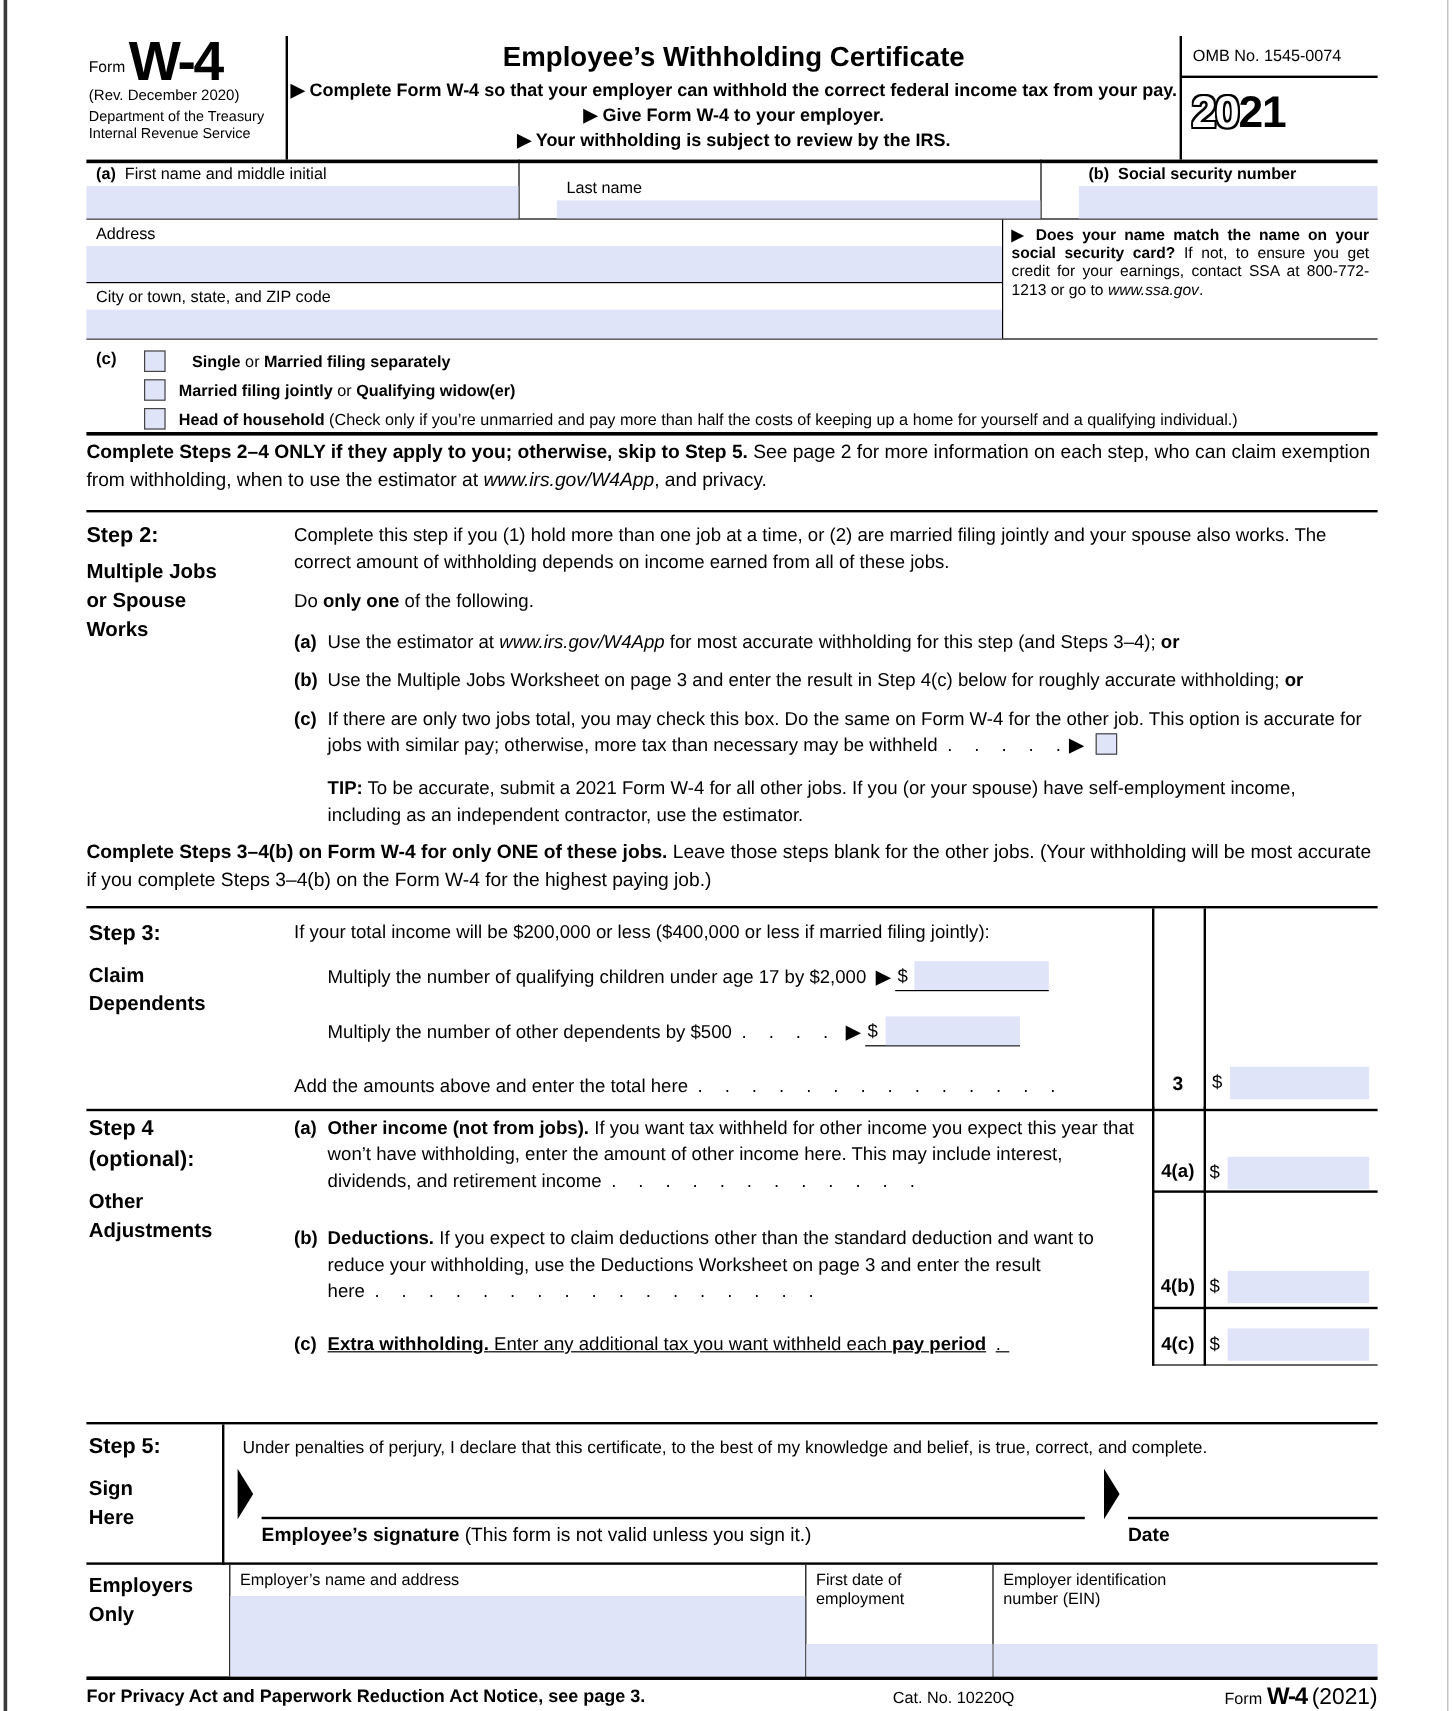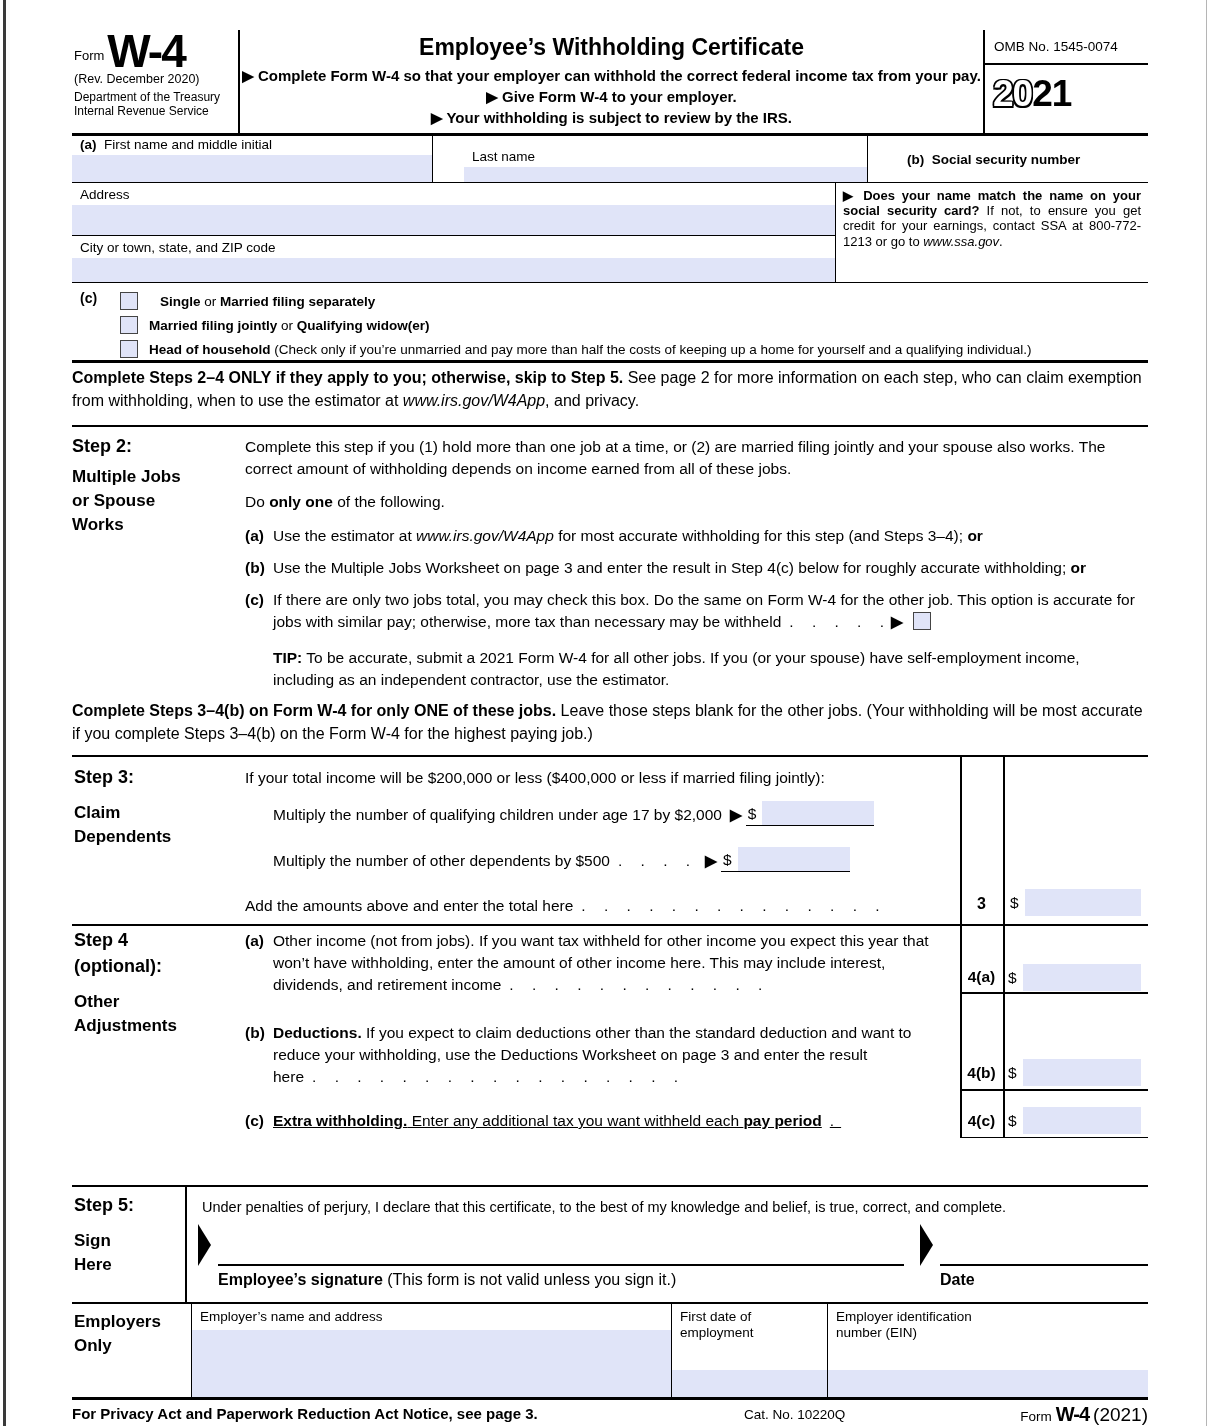--- a/index.html
+++ b/index.html
@@ -65,21 +65,21 @@
     <div style="flex:1;display:flex;flex-direction:column;">
       <div style="height:52px;display:flex;border-bottom:1.5px solid #000;gap:31px;">
         <div style="width:360px;border-right:1.5px solid #000;display:flex;flex-direction:column;">
           <div class="fieldlabel" style="padding:4px 0 0 8px;"><span class="b">(a)</span>&nbsp;&nbsp;<span>First name and middle initial</span></div>
           <div class="field" style="flex: 1 1 0%; margin-top: 3px; background-color: rgb(224, 228, 248);"></div>
         </div>
         <div style="width:403px;border-right:1.5px solid #000;display:flex;flex-direction:column;">
           <div class="fieldlabel" style="padding:4px 0 0 8px;margin-top:12px;">Last name</div>
           <div class="field" style="flex: 1 1 0%; margin-top: 3px; background-color: rgb(224, 228, 248);"></div>
         </div>
-        <div style="flex:1;display:flex;flex-direction:row;align-items:center;">
+        <div style="flex:1;display:flex;flex-direction:column;">
           <div class="fieldlabel b" style="padding:4px 0 0 8px;"><span>(b)</span>&nbsp;&nbsp;<span>Social security number</span></div>
           <div class="field" style="flex: 1 1 0%; margin-top: 3px; background-color: rgb(224, 228, 248);"></div>
         </div>
       </div>
       <div style="height:104px;display:flex;border-bottom:1.5px solid #000;">
         <div style="width:763px;display:flex;flex-direction:column;">
           <div style="height:52px;border-bottom:1.5px solid #000;display:flex;flex-direction:column;">
             <div class="fieldlabel" style="padding:4px 0 0 8px;">Address</div>
             <div class="field" style="flex: 1 1 0%; margin-top: 3px; background-color: rgb(224, 228, 248);"></div>
           </div>
@@ -180,21 +180,21 @@
     <div class="abs hline" style="left:888px;top:70px;width:188px;"></div>
     <div class="abs hline" style="left:888px;top:167px;width:188px;"></div>
     <div class="abs hline" style="left:888px;top:214.5px;width:188px;"></div>
     <div class="abs steplabel" style="left:2px;top:8px;">Step 4</div>
     <div class="abs steplabel" style="left:2px;top:34px;">(optional):</div>
     <div class="abs sublabel" style="left:2px;top:68px;">Other</div>
     <div class="abs sublabel" style="left:2px;top:92px;">Adjustments</div>
 
     <div class="abs bodytext hang" style="left:173px;top:8px;width:712px;">
       <span class="mk">(a)</span>
-      <span style="flex:1;"><span><span style="font-weight: normal; text-align: right;">Other income (not from jobs).</span><span> If you want tax withheld for other income you expect this year that won’t have withholding, enter the amount of other income here. This may include interest, dividends, and retirement income</span></span><span class="dots">. . . . . . . . . . . .</span></span>
+      <span style="flex:1;"><span><span style="font-weight: bold; text-align: right;">Other income (not from jobs).</span><span> If you want tax withheld for other income you expect this year that won’t have withholding, enter the amount of other income here. This may include interest, dividends, and retirement income</span></span><span class="dots">. . . . . . . . . . . .</span></span>
     </div>
     <div class="abs b" style="left:888px;top:46px;width:43px;text-align:center;font-size:15.5px;">4(a)</div>
     <div class="abs" style="left:936px;top:42px;display:flex;align-items:center;gap:6px;font-size:15.5px;">
       <span>$</span>
       <span class="field" style="width: 118px; height: 27px; display: inline-block; background-color: rgb(224, 228, 248);"></span>
     </div>
 
     <div class="abs bodytext hang" style="left:173px;top:100px;width:712px;">
       <span class="mk">(b)</span>
       <span style="flex:1;"><span><span style="font-weight: bold;">Deductions.</span><span> If you expect to claim deductions other than the standard deduction and want to reduce your withholding, use the Deductions Worksheet on page 3 and enter the result here</span></span><span class="dots">. . . . . . . . . . . . . . . . .</span></span>

